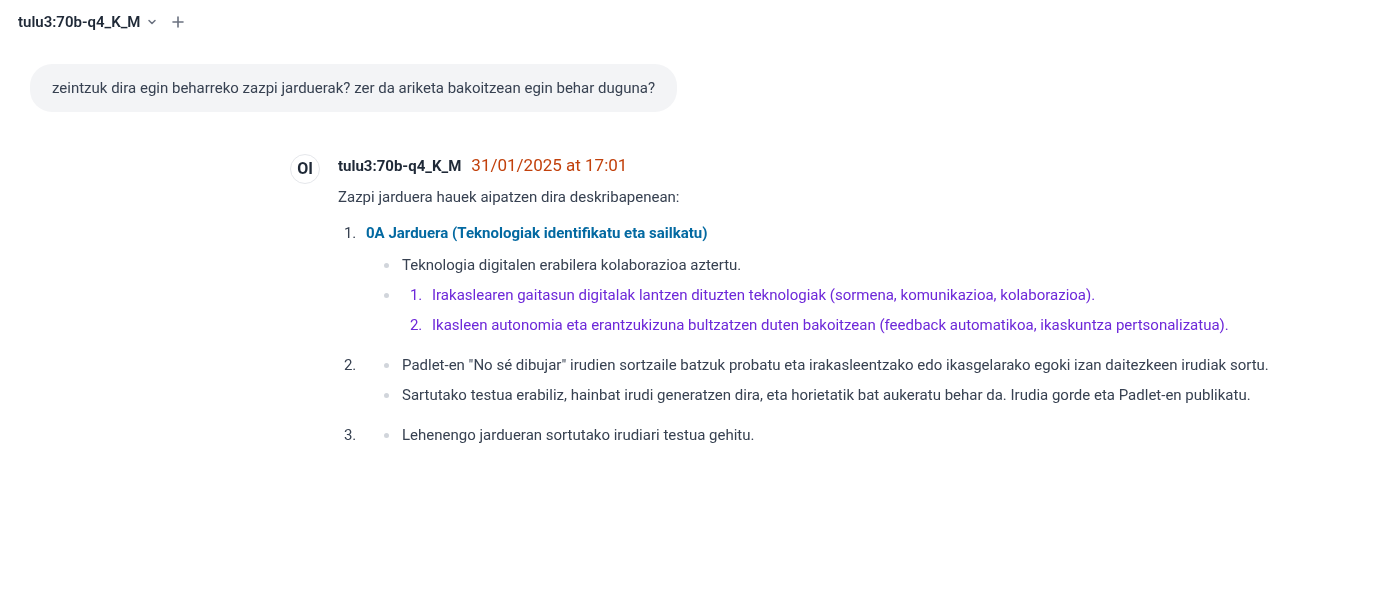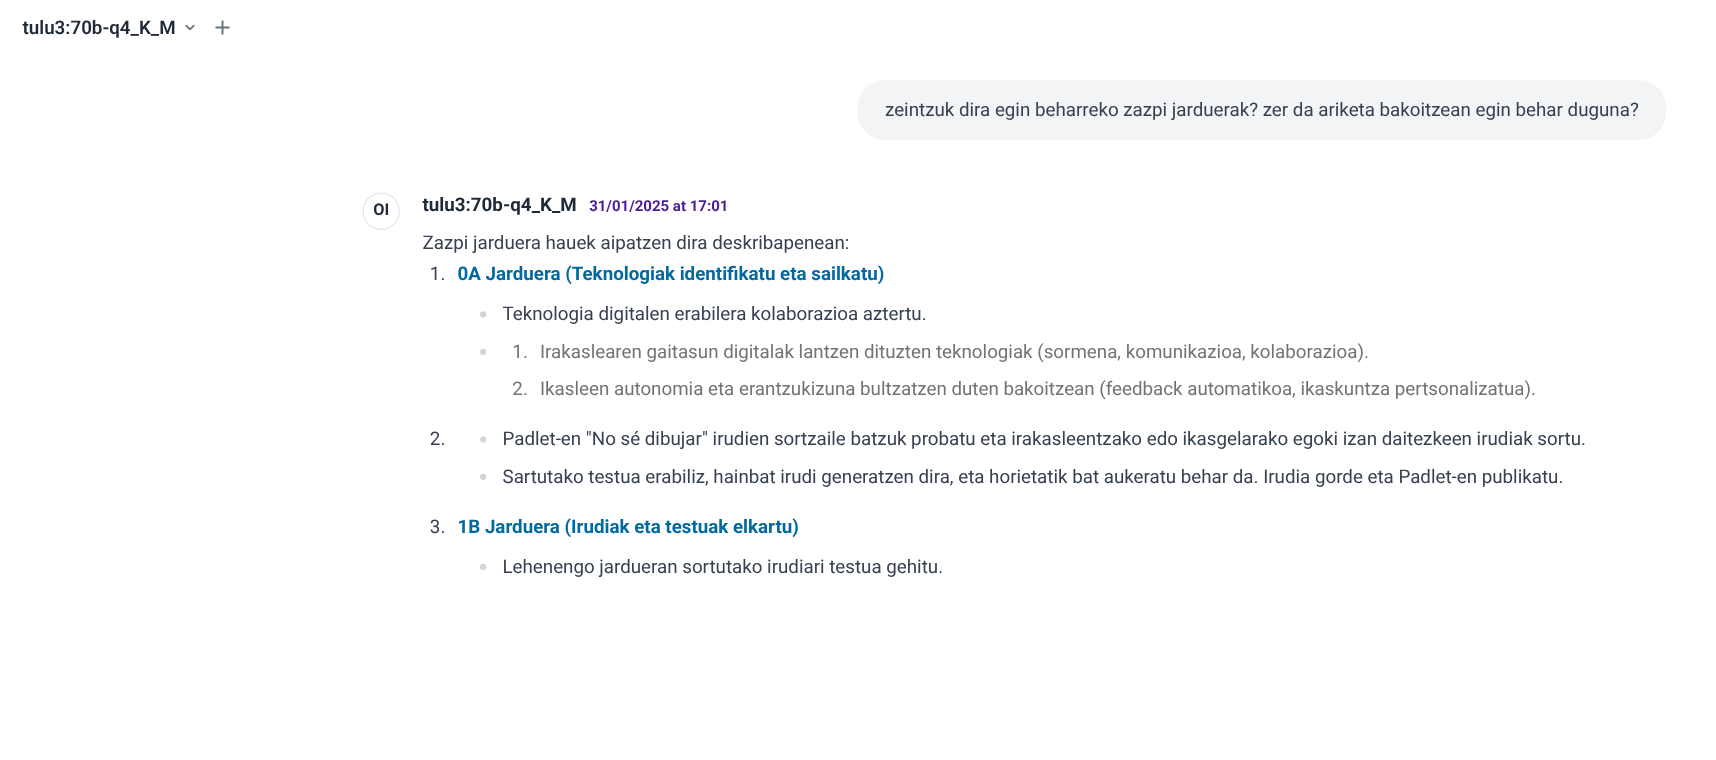--- a/index.html
+++ b/index.html
@@ -47,21 +47,21 @@
       justify-content: center;
       color: #6b7280;
       cursor: pointer;
       font-size: 16px;
     }
     .chat-container {
       padding: 20px 30px;
     }
     .user-message-row {
       display: flex;
-      justify-content: flex-end;
+      justify-content: flex-start;
       margin-bottom: 40px;
       padding-right: 10px;
     }
     .user-bubble {
       background: #f3f4f6;
       border-radius: 22px;
       padding: 12px 22px;
       max-width: 75%;
       color: #374151;
       font-size: 15px;
@@ -74,47 +74,46 @@
     .avatar {
       width: 30px;
       height: 30px;
       border-radius: 50%;
       background: #ffffff;
       border: 1px solid #e5e7eb;
       display: flex;
       align-items: center;
       justify-content: center;
       font-weight: 700;
-      font-size: 13px;
+      font-size: 16px;
       color: #1f2937;
       flex-shrink: 0;
       margin-top: 2px;
     }
     .assistant-content {
       flex: 1;
       max-width: 1020px;
     }
     .assistant-header {
       display: flex;
       align-items: baseline;
       gap: 10px;
       margin-bottom: 6px;
     }
     .assistant-name {
       font-weight: 700;
       font-size: 15px;
       color: #1f2937;
     }
     .assistant-time {
-      font-size: 12px;
-      color: #4c1d95;
-      font-weight: bold;
+      font-size: 17px;
+      color: #c2410c;
     }
     .intro-text {
-      margin-bottom: 1px;
+      margin-bottom: 12px;
       color: #374151;
     }
     ol.main-list {
       list-style: decimal;
       padding-left: 22px;
     }
     ol.main-list > li {
       margin-bottom: 16px;
       padding-left: 6px;
     }
@@ -144,21 +143,21 @@
       border-radius: 50%;
     }
     ol.nested-ol {
       list-style: decimal;
       padding-left: 24px;
       margin-top: 6px;
     }
     ol.nested-ol > li {
       margin-bottom: 6px;
       padding-left: 6px;
-      color: #737373;
+      color: #6d28d9;
     }
   </style>
 </head>
 <body>
 
 <div class="header">
   <div class="model-selector">
     <span>tulu3:70b-q4_K_M</span>
     <span class="chevron">
       <svg width="12" height="12" viewBox="0 0 12 12" fill="none">
@@ -205,21 +204,20 @@
             </li>
           </ul>
         </li>
         <li>
           <ul class="bullet-list">
             <li>Padlet-en "No sé dibujar" irudien sortzaile batzuk probatu eta irakasleentzako edo ikasgelarako egoki izan daitezkeen irudiak sortu.</li>
             <li>Sartutako testua erabiliz, hainbat irudi generatzen dira, eta horietatik bat aukeratu behar da. Irudia gorde eta Padlet-en publikatu.</li>
           </ul>
         </li>
         <li>
-          <span class="activity-title">1B Jarduera (Irudiak eta testuak elkartu)</span>
           <ul class="bullet-list">
             <li>Lehenengo jardueran sortutako irudiari testua gehitu.</li>
           </ul>
         </li>
       </ol>
 
     </div>
   </div>
 
 </div>

